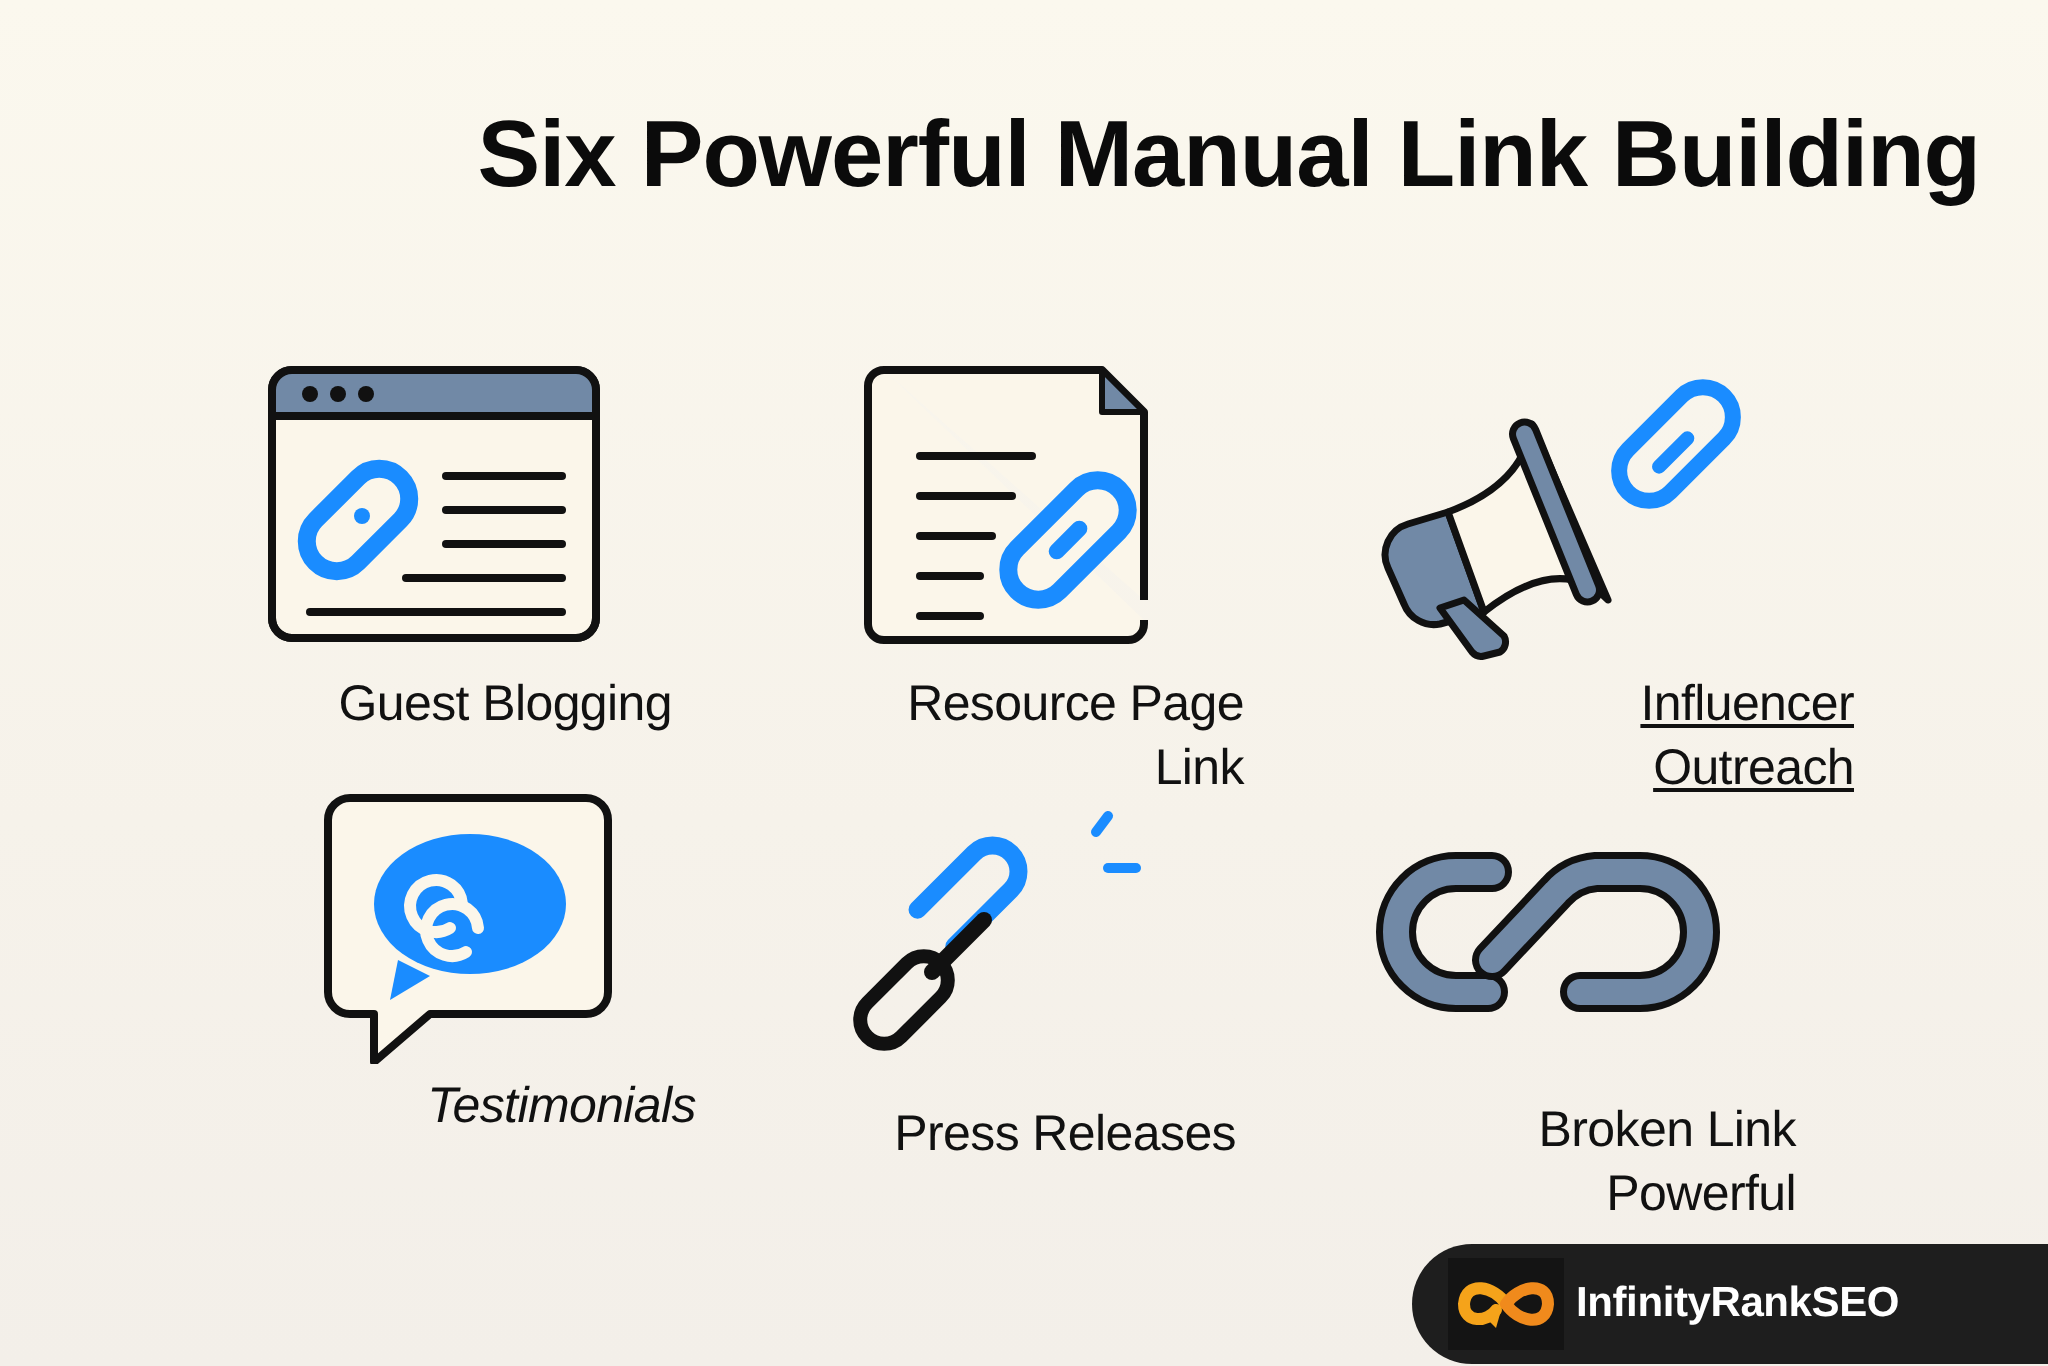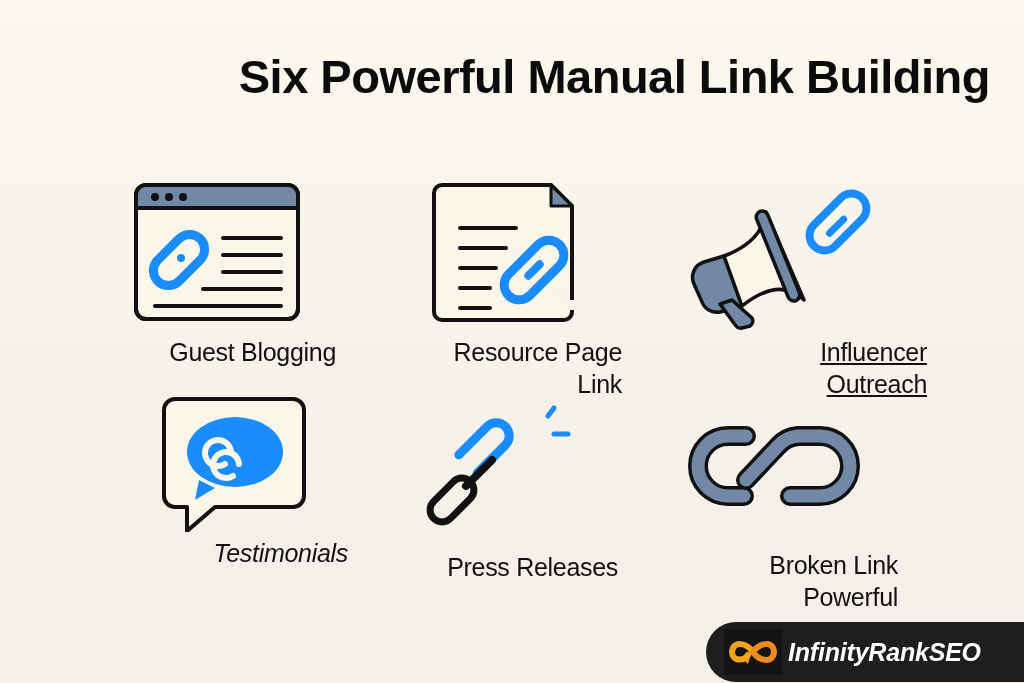--- a/index.html
+++ b/index.html
@@ -40,25 +40,24 @@
     display: flex; align-items: center;
     padding-left: 18px;
   }
   .brand-logo {
     width: 58px; height: 46px;
     background: #141414;
     display: flex; align-items: center; justify-content: center;
   }
   .brand-name {
     color: #ffffff;
-    font-size: 25px;
+    font-size: 21px;
     font-weight: bold;
     margin-left: 6px;
     letter-spacing: -0.2px;
-    font-style: italic;
   }
 </style>
 </head>
 <body>
 
 <h1 class="title">
   <span>Six Powerful Manual Link Building</span>
 </h1>
 
 <div class="icon" style="left:133px; top:182px; width:168px; height:140px;">

